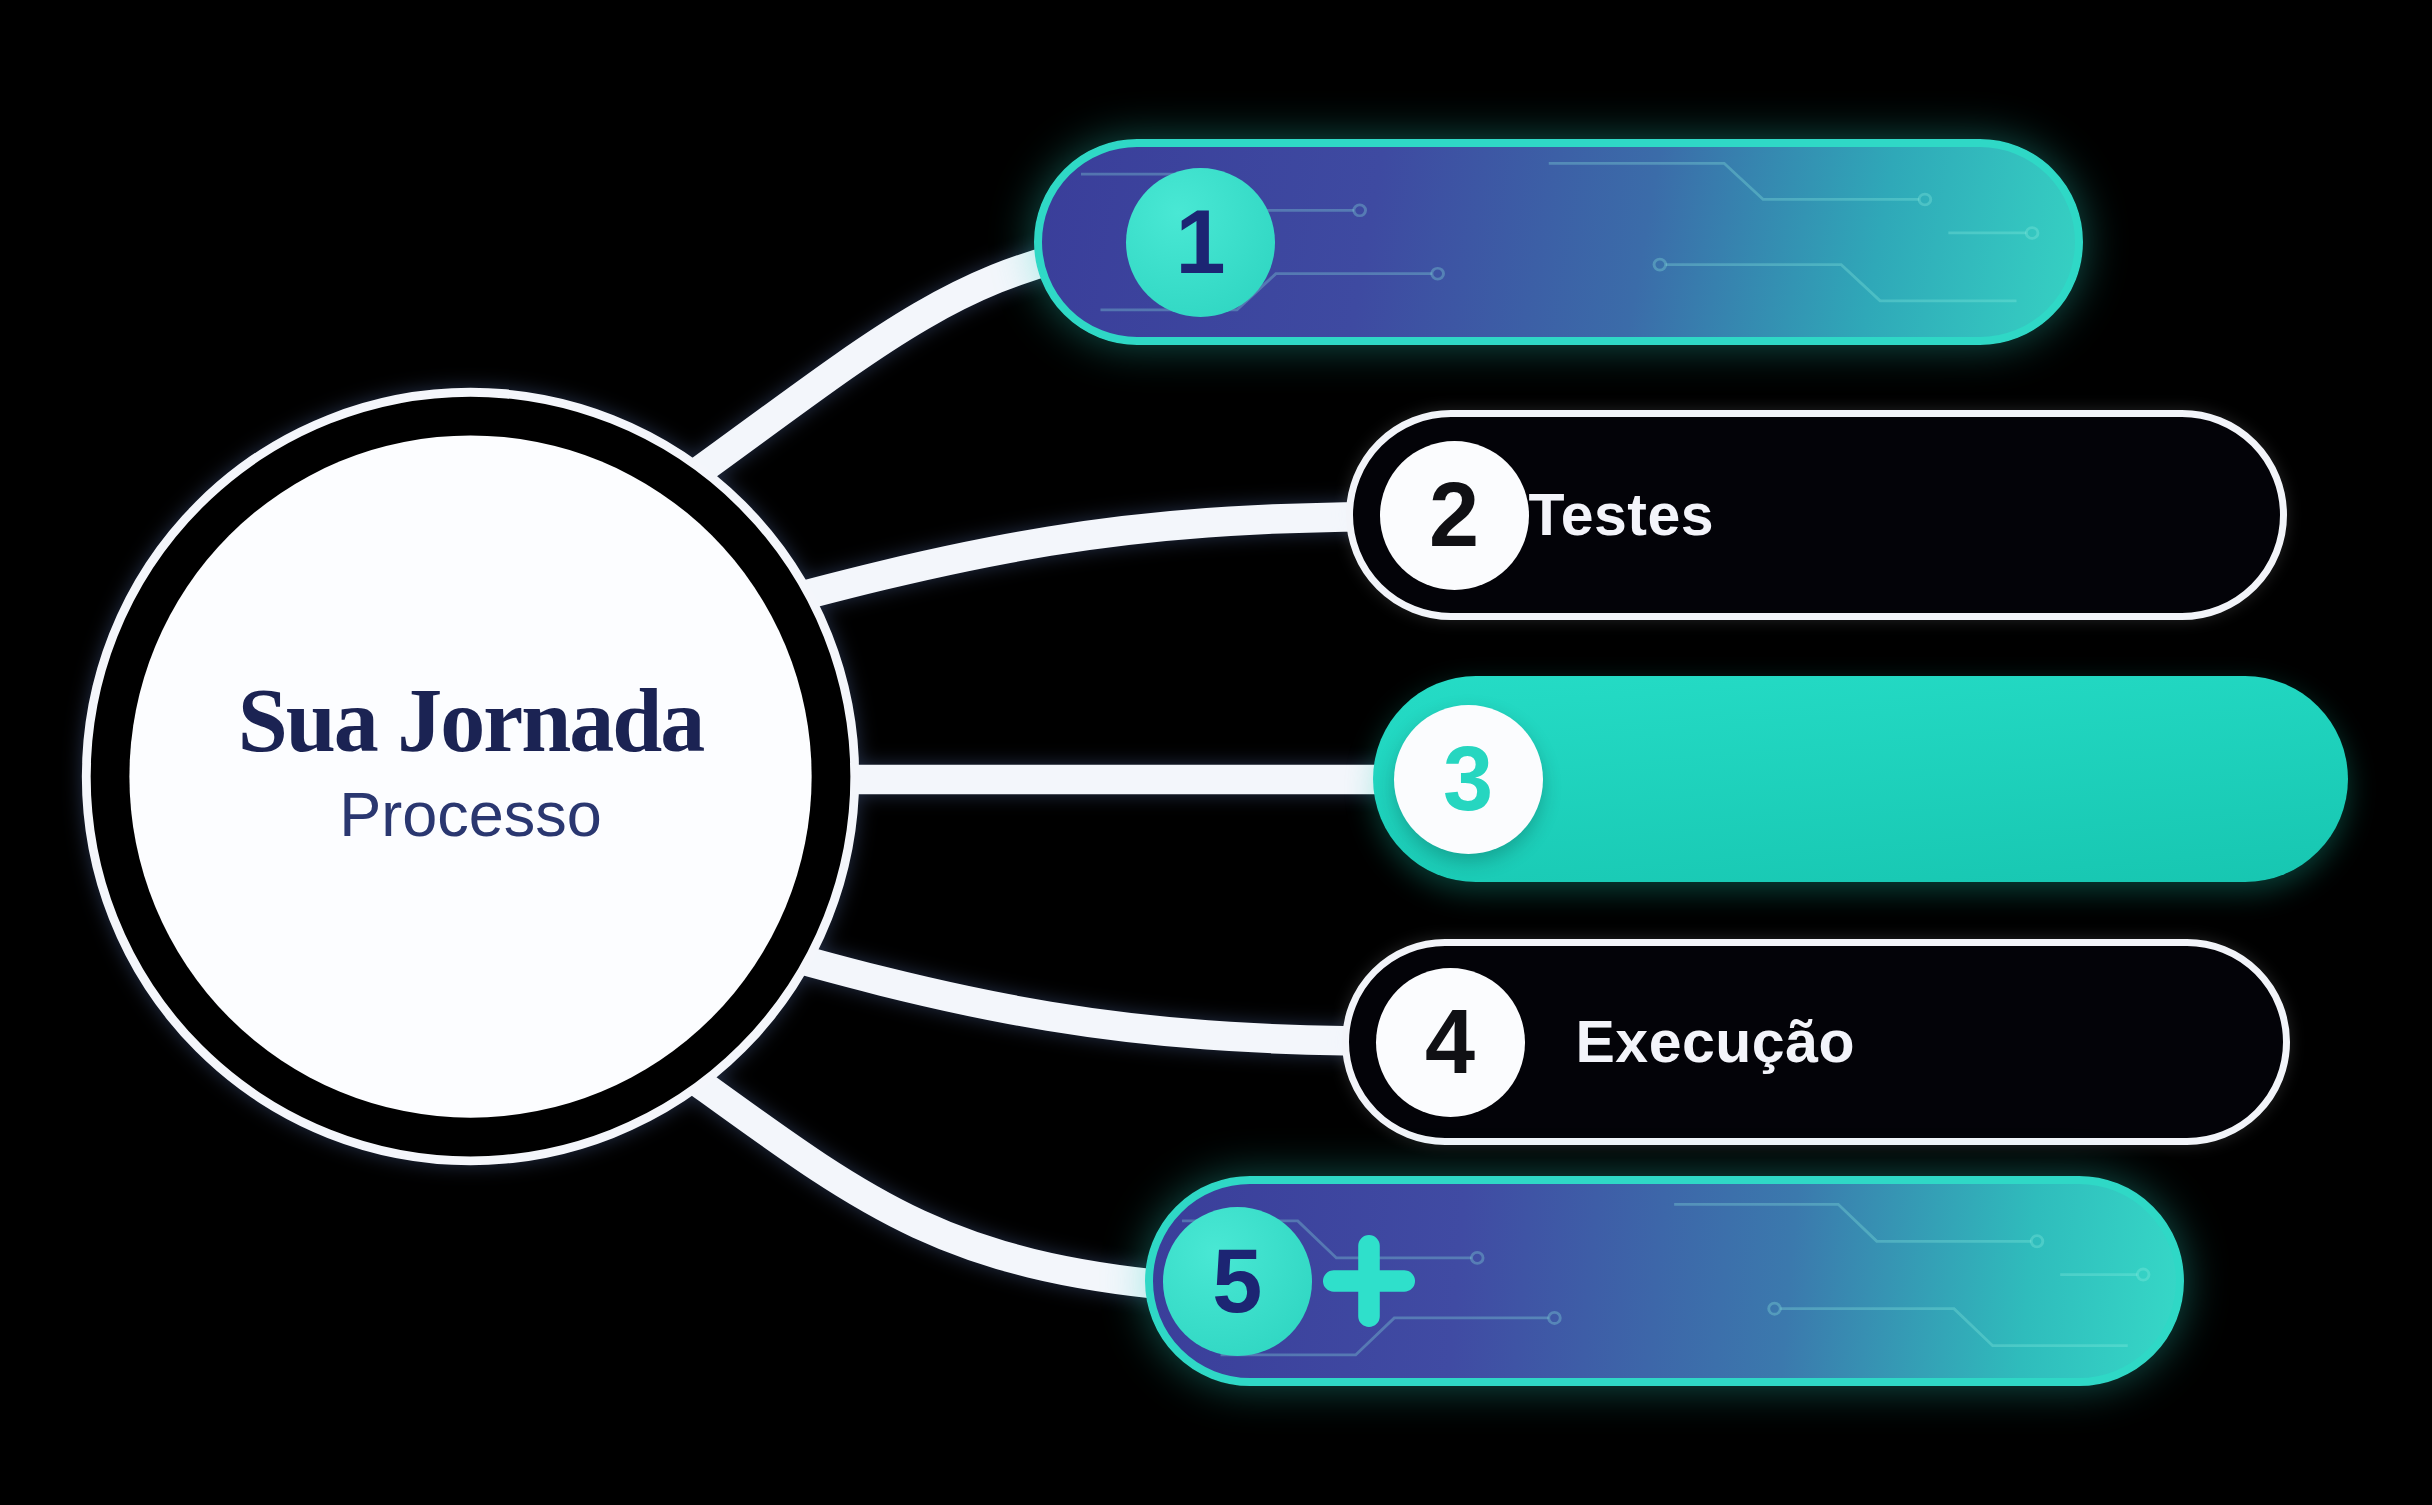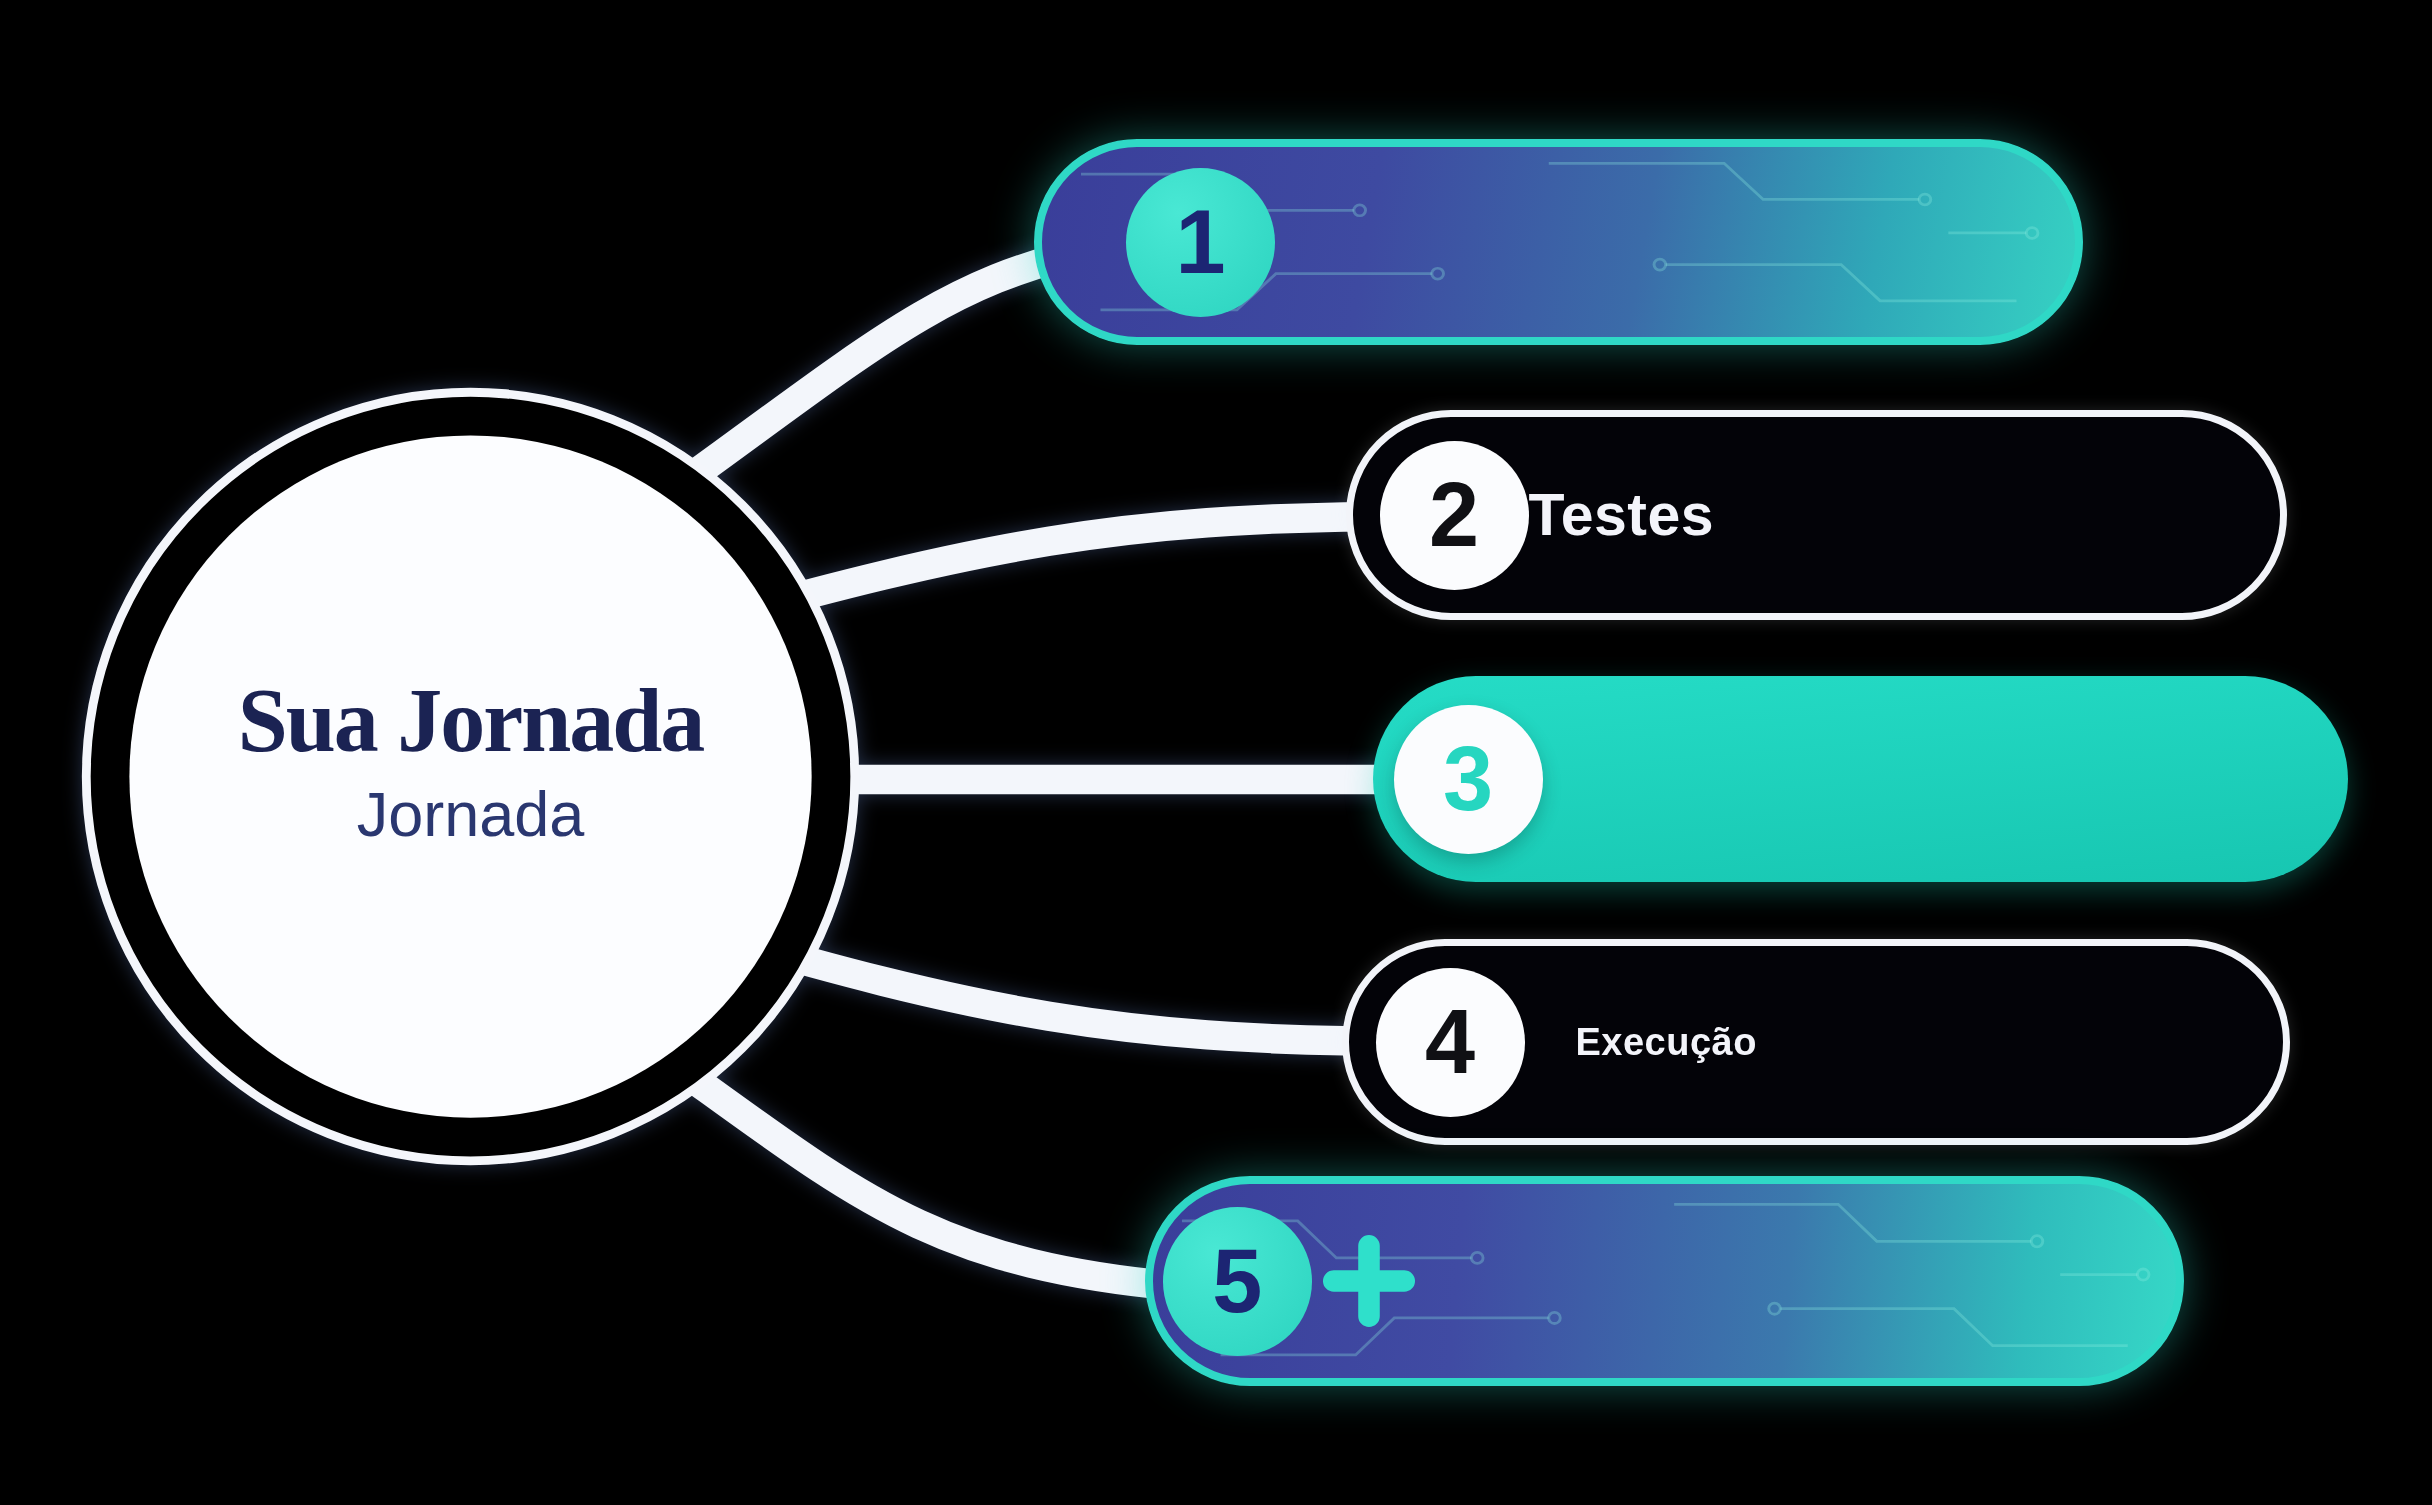--- a/index.html
+++ b/index.html
@@ -58,21 +58,21 @@
   .p3{left:1373px;top:676px;width:975px;height:206px;
       background:linear-gradient(175deg,#25dcc6,#17c6b1);
       box-shadow:0 9.8px 29px rgba(25,205,180,.30);}
   .p3 .num-circle{margin-left:20.6px;box-shadow:0 7.8px 17.6px rgba(0,40,35,.25);}
   .p3 .pill-label{margin-left:57px;font-size:59px;color:#131c66;}
 
   .p4{left:1342px;top:939px;width:948px;height:206px;
       background:#030308;border:7.8px solid #f2f4f9;
       box-shadow:0 0 15.7px rgba(240,245,255,.15);}
   .p4 .num-circle{margin-left:26.5px;}
-  .p4 .pill-label{margin-left:51px;font-size:38px;color:#f3f4fa;}
+  .p4 .pill-label{margin-left:51px;font-size:59px;color:#f3f4fa;}
 
   .p5{left:1145px;top:1176px;width:1039px;height:210px;
       background:linear-gradient(95deg,#3a3e9a 0%,#404ba3 30%,#3b79ad 62%,#2fbcbc 85%,#36d8c7 100%);
       border:8.8px solid #2fd8c6;
       box-shadow:0 0 44px rgba(46,216,198,.40);}
   .p5 .num-circle{margin-left:9.8px;}
   .p5 .plus-wrap{position:relative;flex:none;margin-left:9.8px;width:94px;height:94px;}
   .p5 .pill-label{margin-left:32px;font-size:55px;color:#f6f8fd;}
 
   .teal-circle{background:radial-gradient(circle at 35% 30%,#49e8d4,#2bd3bf);color:#1c2573;}
@@ -91,21 +91,21 @@
   <path class="connector" d="M 700 640 C 1000 555, 1150 528, 1410 527"></path>
   <path class="connector" d="M 700 795 L 1430 795"></path>
   <path class="connector" d="M 700 945 C 1000 1035, 1150 1060, 1410 1062"></path>
   <path class="connector" d="M 700 1095 C 880 1225, 960 1290, 1200 1312"></path>
   <circle cx="480" cy="792" r="392" fill="#000000" stroke="#f4f6fb" stroke-width="9"></circle>
   <circle cx="480" cy="792" r="348" fill="#fcfdff"></circle>
 </svg>
 
 <div class="center-label">
   <div class="center-title">Sua Jornada</div>
-  <div class="center-subtitle">Jornada</div>
+  <div class="center-subtitle">Processo</div>
 </div>
 
 <div class="pill p1">
   <svg class="circuit" viewBox="0 0 1060 210" preserveAspectRatio="none">
     <path class="trace" d="M40 30 L140 30 L180 70 L320 70"></path>
       <circle class="trace-dot" cx="326" cy="70" r="6"></circle>
     <path class="trace" d="M60 180 L200 180 L240 140 L400 140"></path>
       <circle class="trace-dot" cx="406" cy="140" r="6"></circle>
     <path class="trace" d="M520 18 L700 18 L740 58 L900 58"></path>
       <circle class="trace-dot" cx="906" cy="58" r="6"></circle>

